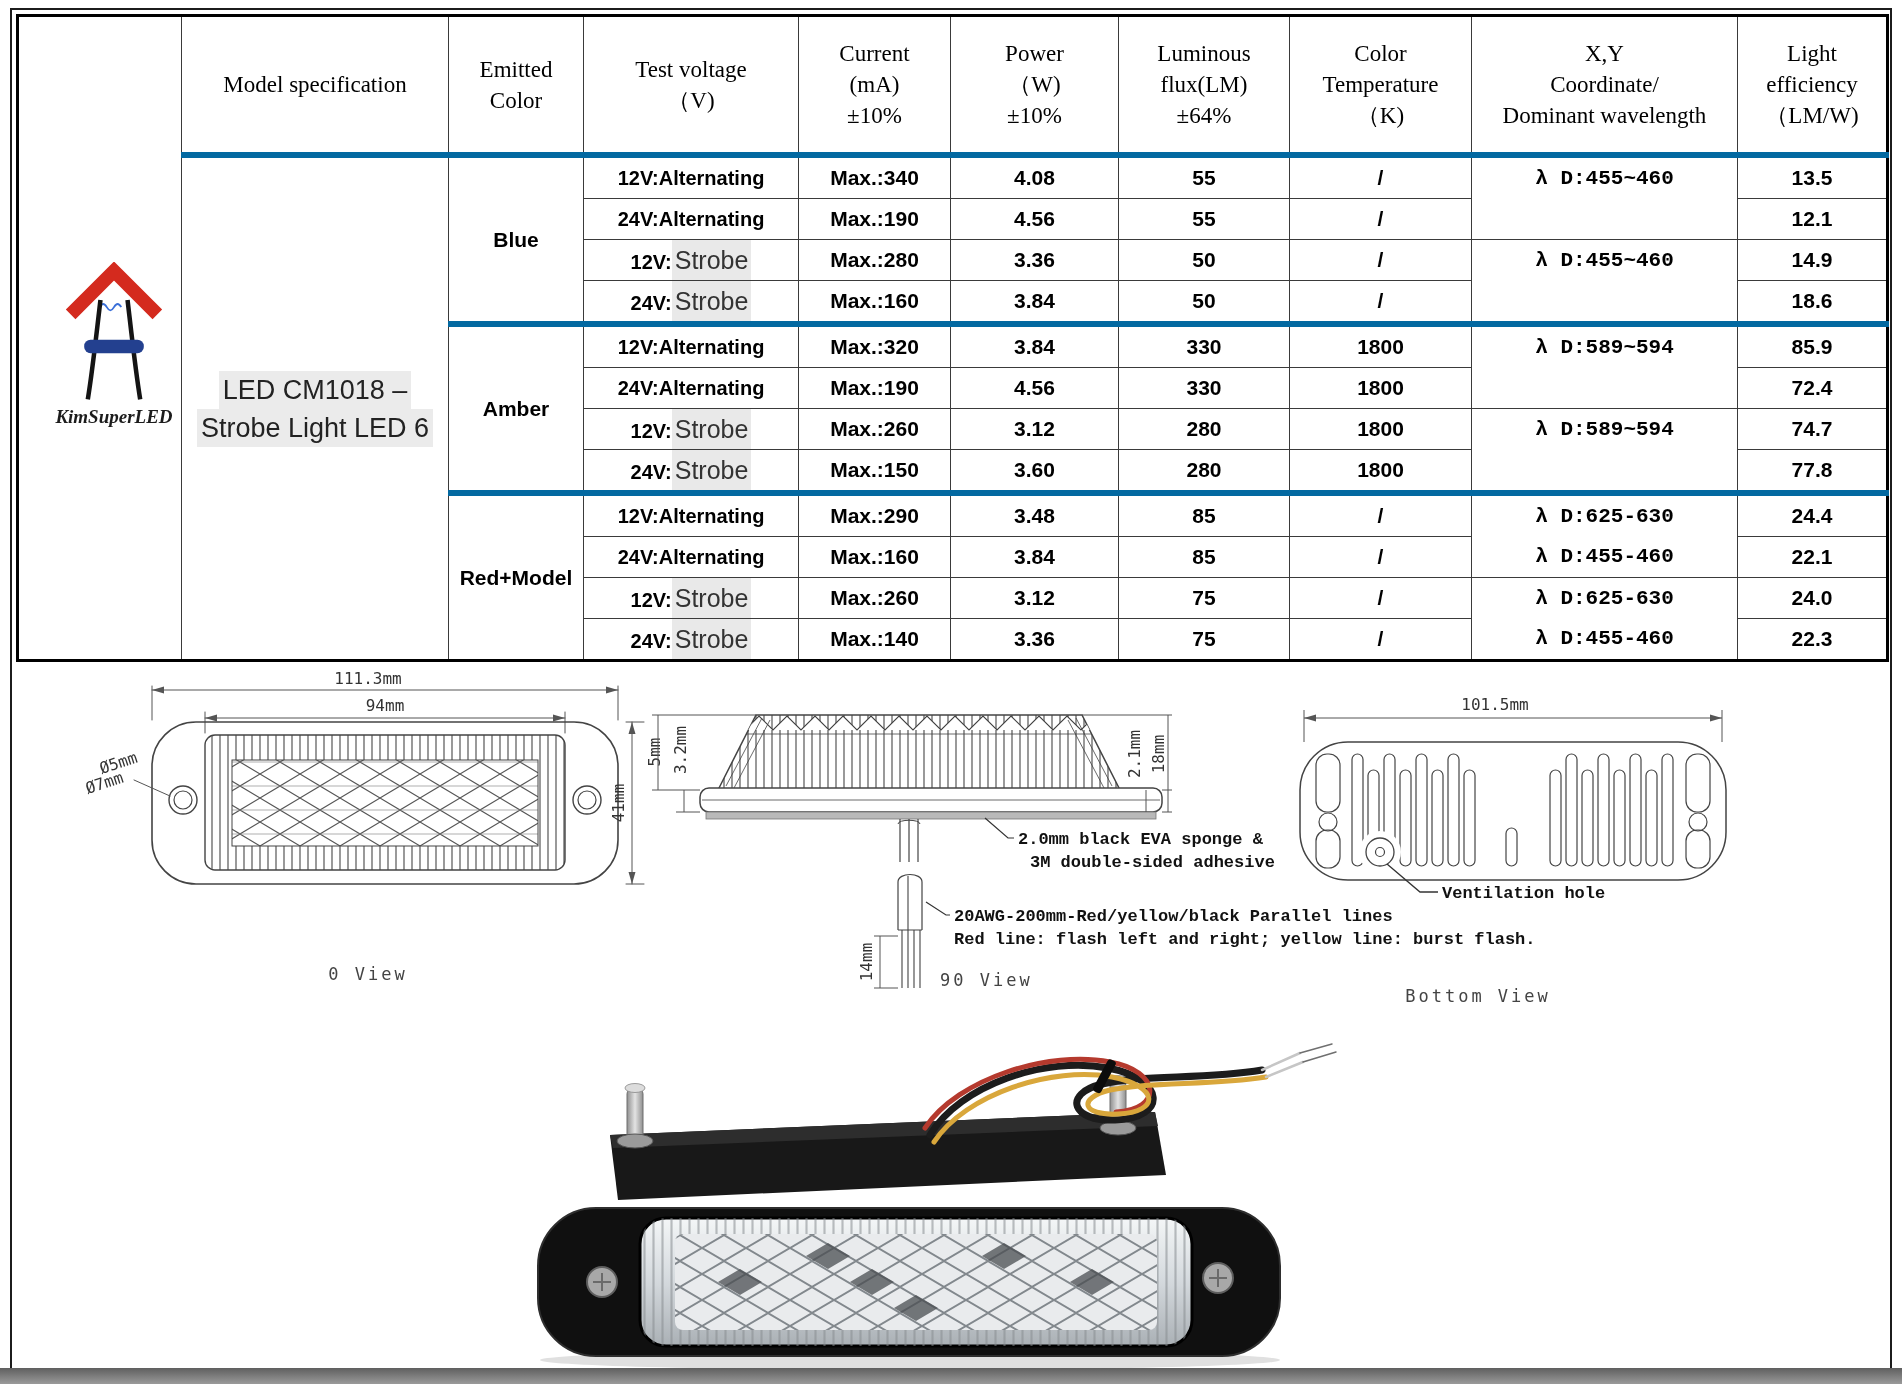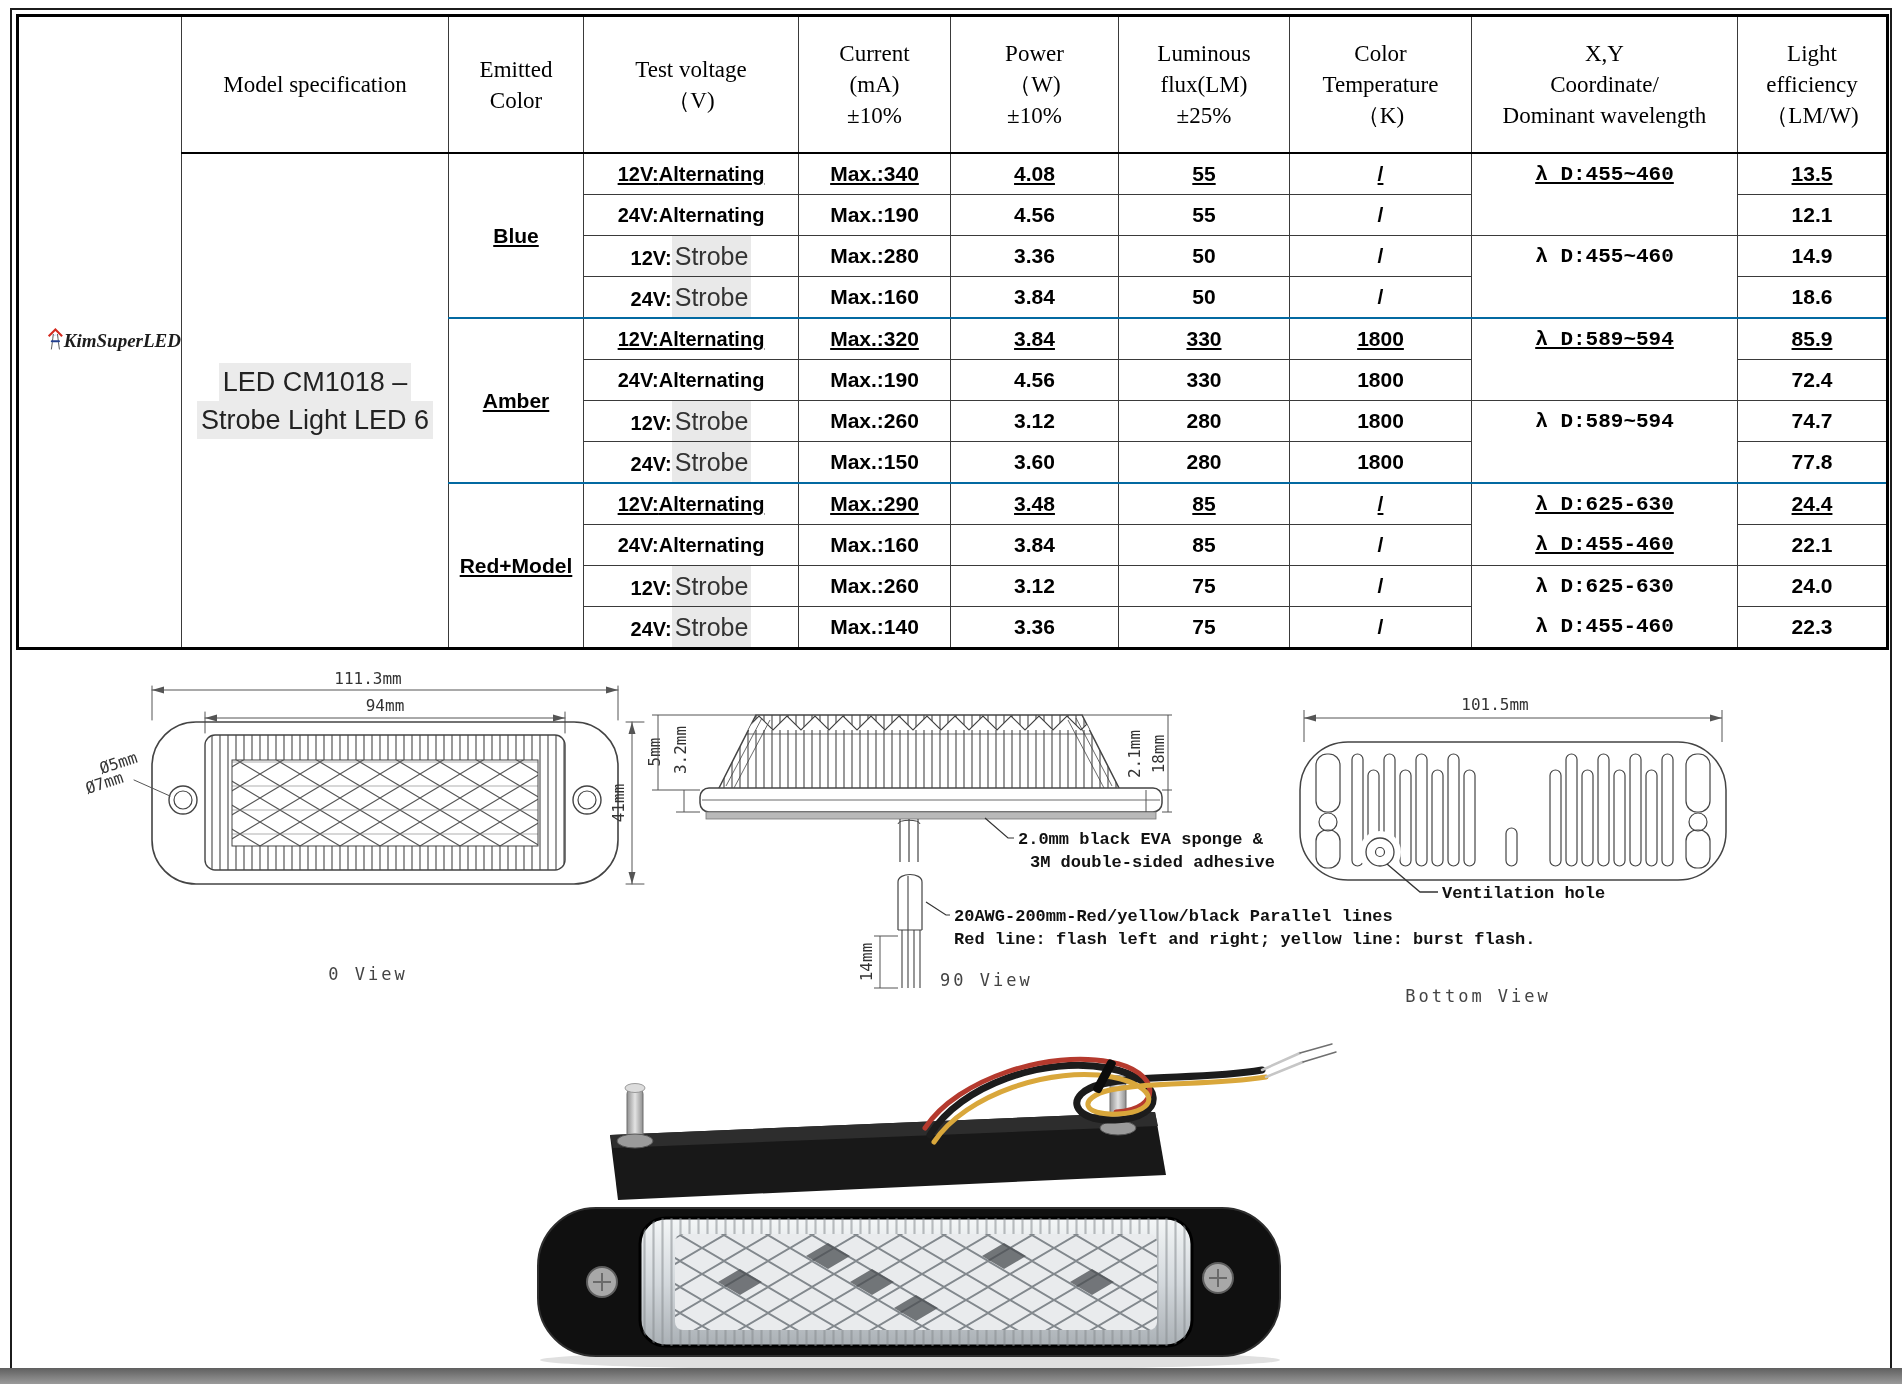--- a/index.html
+++ b/index.html
@@ -10,23 +10,23 @@
           background:linear-gradient(#5f5f5f,#9a9a9a);}
 
   
   table.spec{position:absolute;left:16px;top:14px;width:1870px;border-collapse:collapse;
              table-layout:fixed;border:3px solid #000;}
   table.spec td,table.spec th{border:1px solid #3a3a3a;text-align:center;vertical-align:middle;
              padding:0;overflow:hidden;}
   tr.hdr th{height:135px;font-family:"Liberation Serif",serif;font-weight:400;font-size:23px;
             line-height:31px;border-bottom:2px solid #000;}
   tr.row td{height:40px;font-size:21px;font-weight:700;}
-  tr.gstart td{border-top:2px solid #0369a1;text-decoration:underline;}
+  tr.gstart td{border-top:6px solid #0369a1;}
   td.logo-cell{vertical-align:top;border-bottom:2px solid #000;}
-  .logo-wrap{padding-top:14px;display:flex;flex-direction:row;align-items:center;margin-left:28px;}
+  .logo-wrap{padding-top:14px;display:flex;flex-direction:column;align-items:center;margin-left:28px;}
   .logo-text{font-family:"Liberation Serif",serif;font-style:italic;font-weight:700;
              font-size:19px;color:#1c1c1c;margin-top:4px;}
   td.model-cell{font-weight:400;margin-top:40px;}
   .hl{display:inline-block;background:#ebebeb;color:#222;font-size:27px;font-weight:400;
       padding:1px 4px;line-height:36px;}
   td.color-cell{font-size:21px;font-weight:700;margin-left:9px;}
   .v-pre{font-size:20px;font-weight:700;}
   .mode-alt{font-size:20px;font-weight:700;}
   .mode-strobe{font-size:25px;font-weight:400;background:#e9e9e9;padding:16px 3px;color:#333;}
   td.xy{vertical-align:top;font-family:"Liberation Mono",monospace;font-weight:400;font-size:19px;}
@@ -91,21 +91,21 @@
             <div>±10%</div>
       </th>
       <th>
         <div>Power</div>
             <div>（W)</div>
             <div>±10%</div>
       </th>
       <th>
         <div>Luminous</div>
             <div>flux(LM)</div>
-            <div>±25%</div>
+            <div>±64%</div>
       </th>
       <th>
         <div>Color</div>
             <div>Temperature</div>
             <div>（K)</div>
       </th>
       <th>
         <div>X,Y</div>
             <div>Coordinate/</div>
             <div>Dominant wavelength</div>

